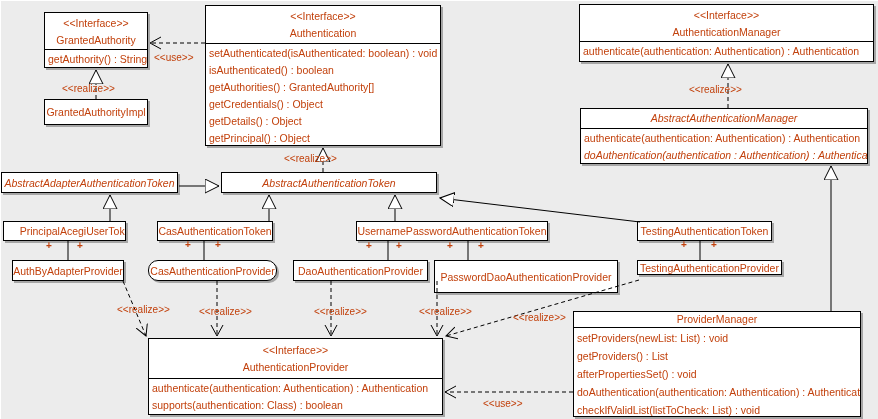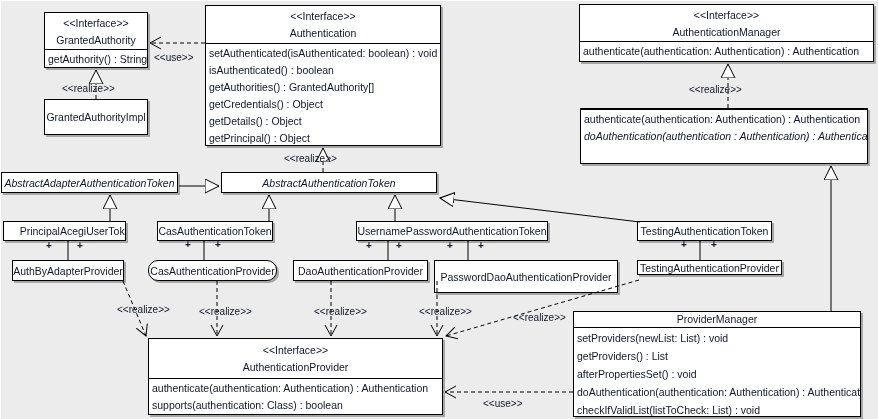--- a/index.html
+++ b/index.html
@@ -1,19 +1,19 @@
 <!DOCTYPE html>
 <html><head>
 <meta charset="utf-8">
 <style>
   html,body{margin:0;padding:0;}
   .stage{
     position:relative;width:878px;height:419px;background:#ececec;
     overflow:hidden;box-shadow:inset 1px 1px 0 #ffffff;
-    font-family:"Liberation Sans", sans-serif;color:#0f172a;
+    font-family:"Liberation Sans", sans-serif;color:#c2410c;
   }
   .box{
     position:absolute;background:#ffffff;border:1px solid #000;
     box-shadow:2px 2px 0 #a6a6a6;box-sizing:border-box;
     font-size:10.5px;overflow:hidden;
   }
   .simple{display:flex;align-items:center;justify-content:center;text-align:center;white-space:nowrap;}
   .title{text-align:center;white-space:nowrap;overflow:hidden;}
   .title .stereo{line-height:17px;padding-top:2px;}
   .title .cname{line-height:16px;}
@@ -32,21 +32,21 @@
   <div class="box" style="left:44px;top:12px;width:104px;height:56px;">
     <div class="title" style="height:36px;">
       <div class="stereo">&lt;&lt;Interface&gt;&gt;</div>
       <div class="cname">GrantedAuthority</div>
     </div>
     <div class="methods">
       <div class="m">getAuthority() : String</div>
     </div>
   </div>
 
-  <div class="box simple" style="left:44px;top:99px;width:104px;height:36px;">
+  <div class="box simple" style="left:44px;top:99px;width:104px;height:26px;">
     <span>GrantedAuthorityImpl</span>
   </div>
 
   <div class="box" style="left:205px;top:5px;width:236px;height:141px;">
     <div class="title" style="height:37px;">
       <div class="stereo">&lt;&lt;Interface&gt;&gt;</div>
       <div class="cname">Authentication</div>
     </div>
     <div class="methods">
       <div class="m">setAuthenticated(isAuthenticated: boolean) : void</div>
@@ -62,20 +62,23 @@
     <div class="title" style="height:36px;">
       <div class="stereo">&lt;&lt;Interface&gt;&gt;</div>
       <div class="cname">AuthenticationManager</div>
     </div>
     <div class="methods">
       <div class="m">authenticate(authentication: Authentication) : Authentication</div>
     </div>
   </div>
 
   <div class="box" style="left:580px;top:108px;width:288px;height:56px;">
+    <div class="title" style="height:19px;">
+      <div class="cname it" style="line-height:19px;">AbstractAuthenticationManager</div>
+    </div>
     <div class="methods">
       <div class="m">authenticate(authentication: Authentication) : Authentication</div>
       <div class="m it">doAuthentication(authentication : Authentication) : Authentication</div>
     </div>
   </div>
 
   <div class="box simple" style="left:1px;top:172px;width:177px;height:21px;">
     <span class="it">AbstractAdapterAuthenticationToken</span>
   </div>
 

